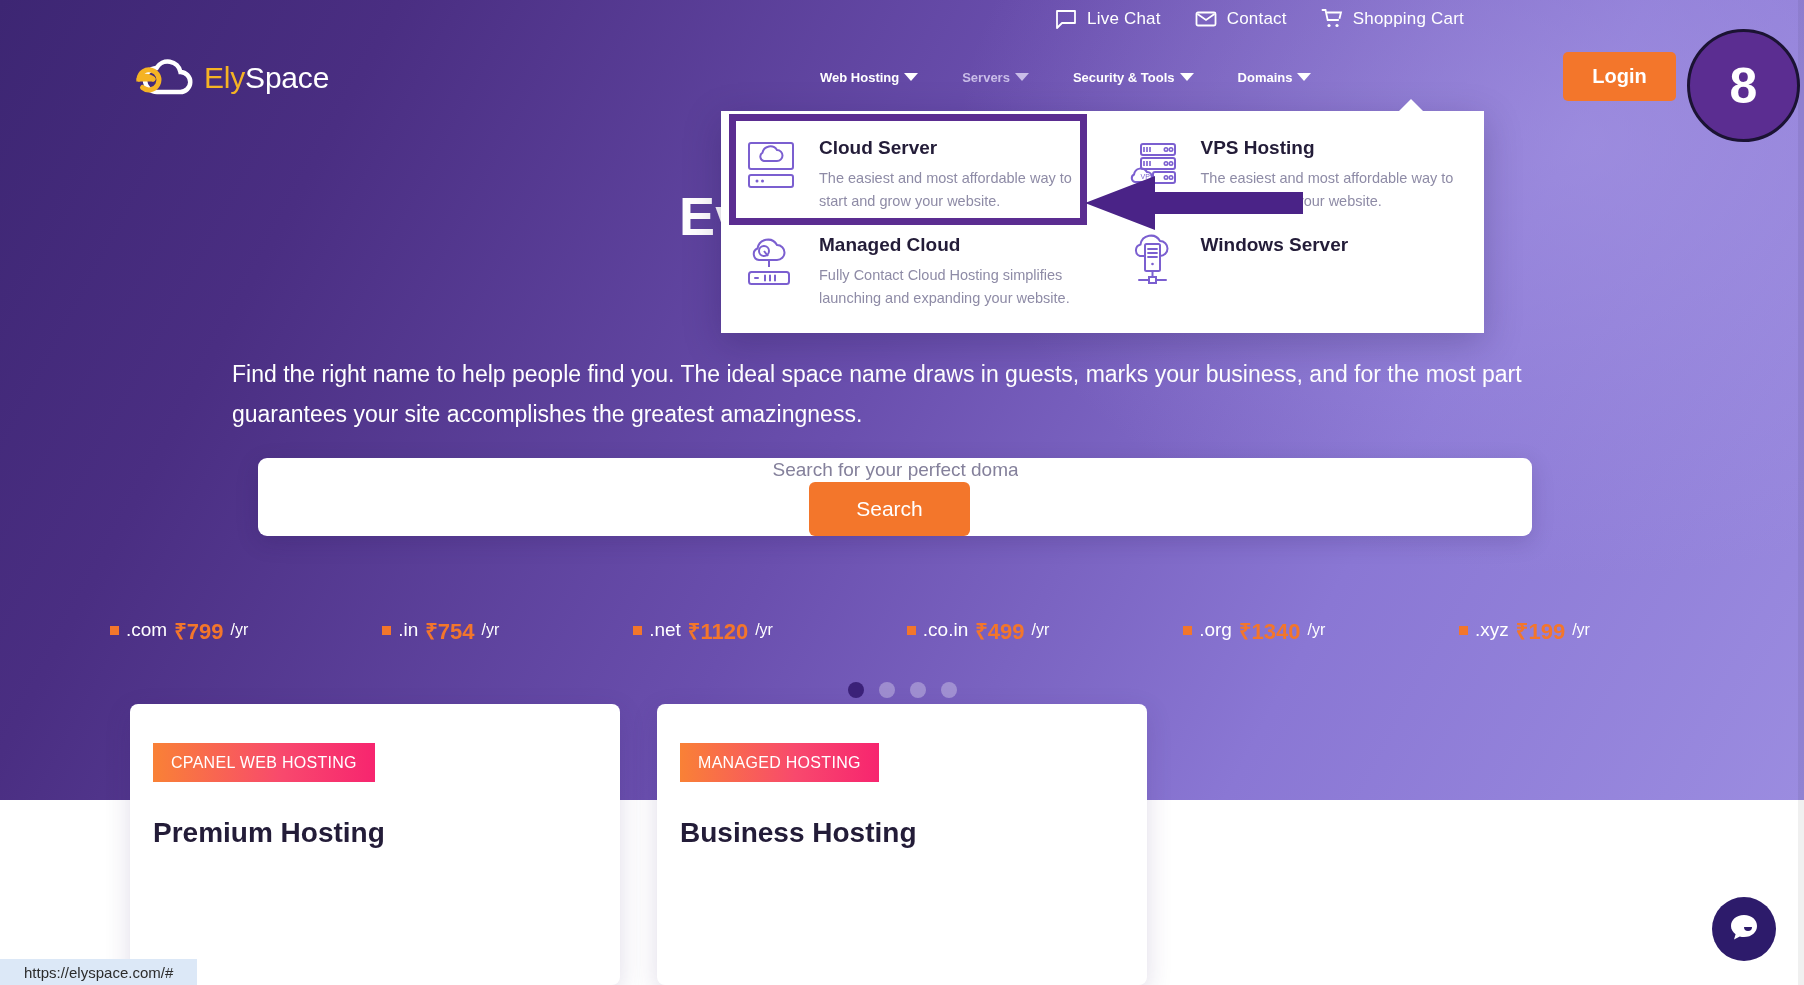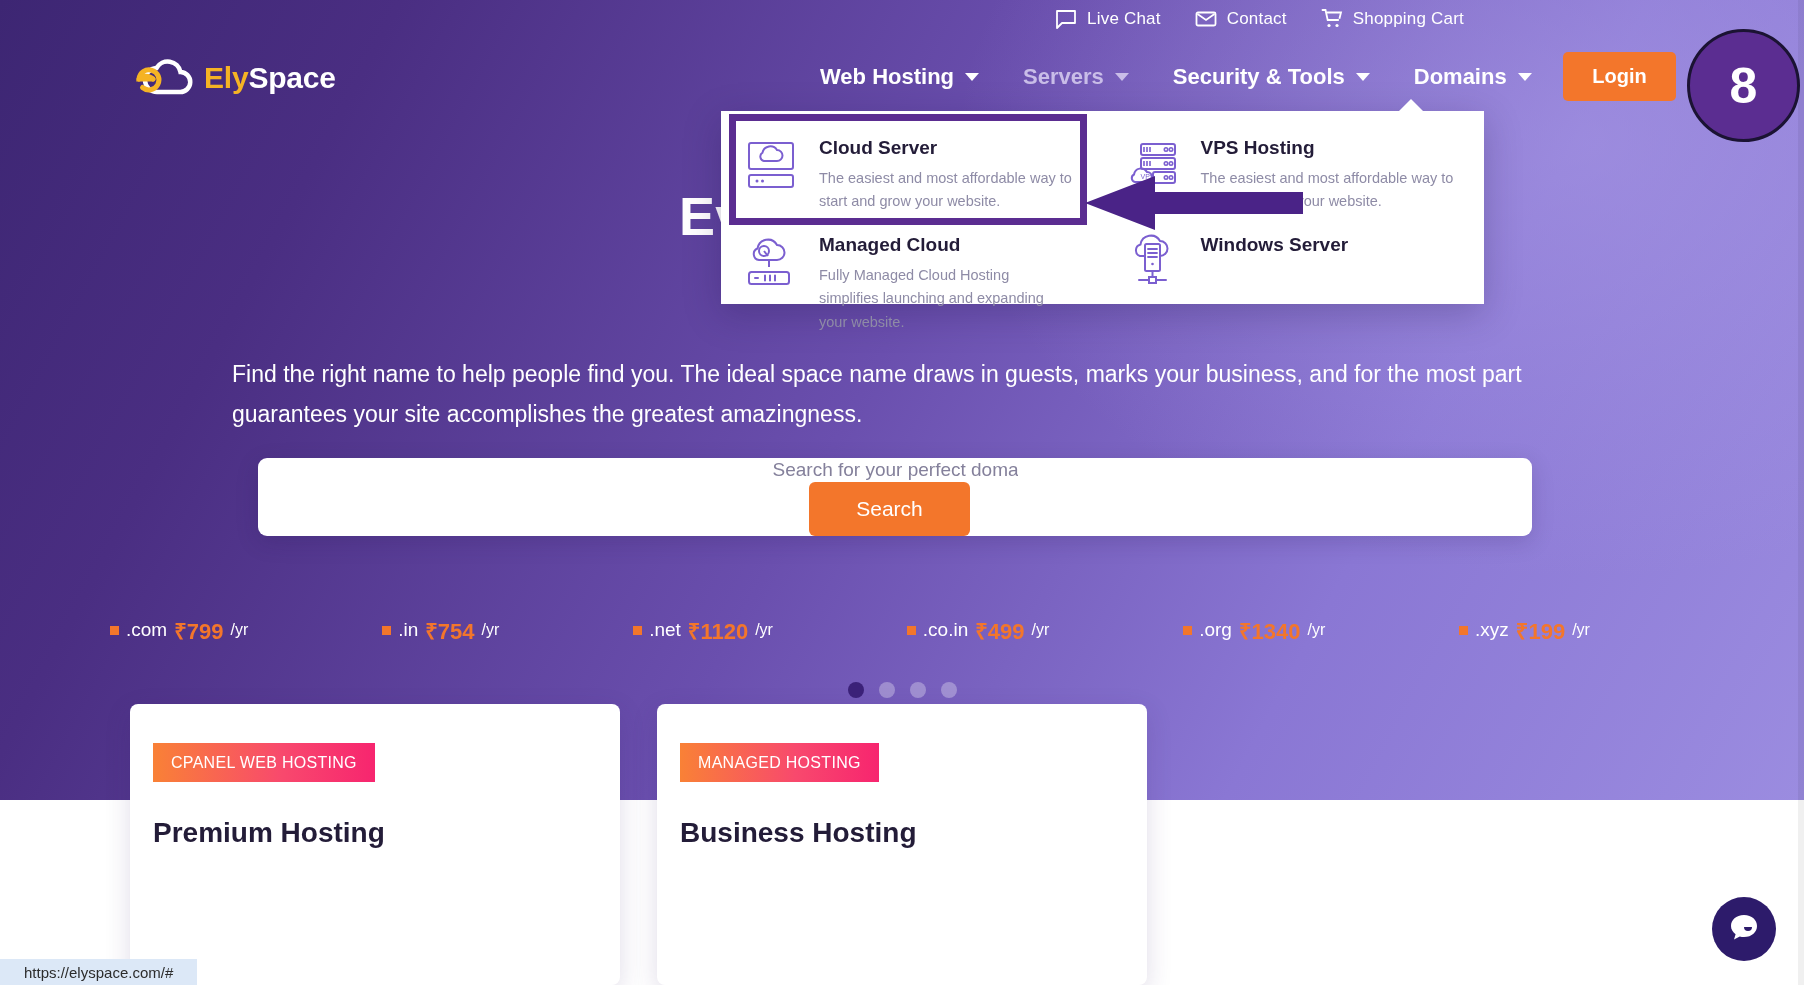--- a/index.html
+++ b/index.html
@@ -56,36 +56,36 @@
     z-index: 25;
   }
   .logo {
     position: absolute;
     left: 128px; top: 18px;
     display: flex; align-items: center; gap: 8px;
     cursor: pointer;
   }
   .logo-mark { width: 68px; height: 40px; display:block; }
   .logo-text {
-    font-size: 30px; font-weight: bold; letter-spacing: -0.2px;
+    font-size: 30px; font-weight: normal; letter-spacing: -0.2px;
     white-space: nowrap;
   }
   .logo-text .ely { color: #f5b324; }
   .logo-text .space { color: #ffffff; }
 
   .mainnav {
     position: absolute;
     left: 820px; top: 18px;
     display: flex; align-items: center; gap: 44px;
     height: 38px;
   }
   .nav-item {
-    display: flex; align-items: center; gap: 11px;
+    display: flex; align-items: center; gap: 5px;
     color: #ffffff;
-    font-size: 22px; font-weight: bold;
+    font-size: 13px; font-weight: bold;
     cursor: pointer;
     white-space: nowrap;
   }
   .nav-item.dim { color: #c9bde8; }
   .caret {
     width: 0; height: 0;
     border-left: 7px solid transparent;
     border-right: 7px solid transparent;
     border-top: 8px solid currentColor;
     display: block;
@@ -111,21 +111,21 @@
     color: #fff;
     font-size: 50px; font-weight: bold;
     display: flex; align-items: center; justify-content: center;
     z-index: 40;
   }
 
   
   .megamenu {
     position: absolute;
     left: 721px; top: 111px;
-    width: 763px; height: 193px;
+    width: 763px; height: 222px;
     background: #ffffff;
     box-shadow: 0 10px 34px rgba(30,15,70,.25);
     z-index: 28;
     display: flex;
   }
   .megamenu::before{
     content:"";
     position:absolute; left: 677px; top:-12px;
     width:0;height:0;
     border-left: 13px solid transparent;
@@ -416,21 +416,21 @@
           <path d="M16 26 h18 a7.5 7.5 0 0 0 0 -15 a10.5 10.5 0 0 0 -19.5 3.5 A6 6 0 0 0 16 26 z" fill="none" stroke="#7b5fd0" stroke-width="2"></path>
           <circle cx="21" cy="17" r="5" fill="none" stroke="#7b5fd0" stroke-width="2"></circle>
           <path d="M21 17 l4 5" fill="none" stroke="#7b5fd0" stroke-width="2"></path>
           <path d="M26 26 v7" fill="none" stroke="#7b5fd0" stroke-width="2"></path>
           <rect x="6" y="38" width="40" height="12" rx="2.5" fill="none" stroke="#7b5fd0" stroke-width="2"></rect>
           <path d="M12 44 h3 M22 41.5 v5 M27 41.5 v5 M32 41.5 v5" stroke="#7b5fd0" stroke-width="2" stroke-linecap="round"></path>
         </svg>
       </span>
       <div>
         <div class="mm-title">Managed Cloud</div>
-        <div class="mm-desc">Fully Managed Cloud Hosting simplifies launching and expanding your website.</div>
+        <div class="mm-desc">Fully Contact Cloud Hosting simplifies launching and expanding your website.</div>
       </div>
     </div>
   </div>
 
   <div class="mm-col">
 
     <div class="mm-item">
       <span class="mm-ico">
         <svg width="56" height="56" viewBox="0 0 56 56">
           <rect x="16" y="7" width="34" height="11" rx="2" fill="none" stroke="#7b5fd0" stroke-width="2"></rect>

